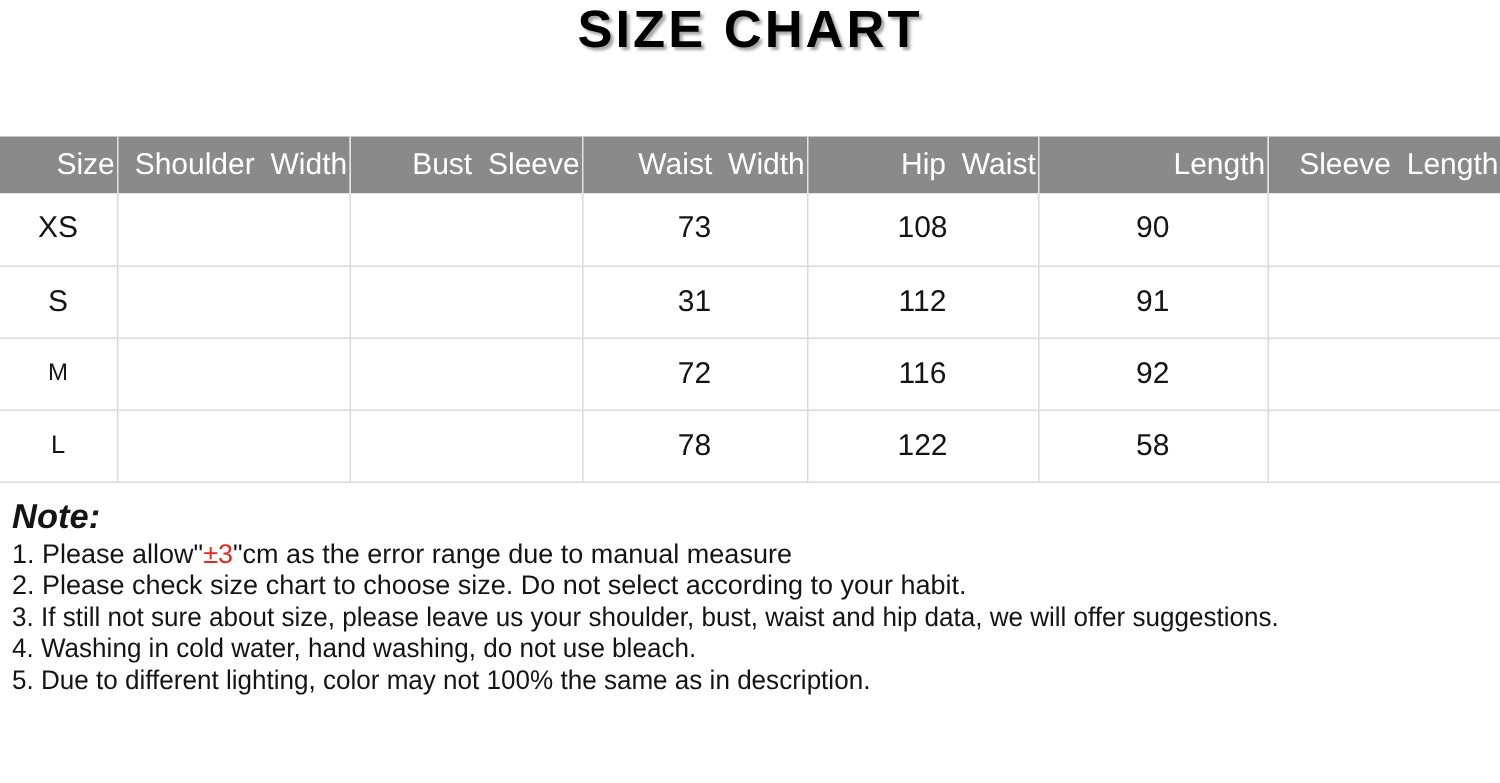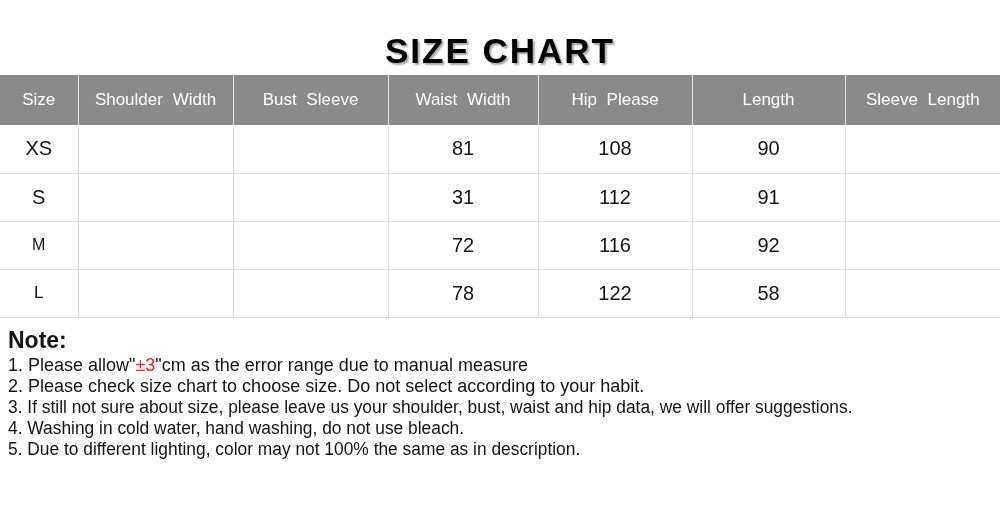--- a/index.html
+++ b/index.html
@@ -13,23 +13,23 @@
   html, body { margin: 0; padding: 0; }
   body {
     width: 1000px;
     height: 522px;
     background: #ffffff;
     font-family: "Liberation Sans", sans-serif;
     color: var(--text);
     overflow: hidden;
   }
   .title-bar {
-    height: 75px;
+    height: 91px;
     display: flex;
-    align-items: flex-end;
+    align-items: flex-start;
     justify-content: center;
   }
   .page-title {
     font-size: 35px;
     font-weight: bold;
     letter-spacing: 2px;
     color: #000;
     text-shadow: 2px 2px 2px rgba(0,0,0,0.35);
     padding-bottom: 4px;
   }
@@ -39,27 +39,27 @@
     table-layout: fixed;
   }
   col.c-size   { width: 78px; }
   col.c-shldr  { width: 155px; }
   col.c-bust   { width: 155px; }
   col.c-waist  { width: 150px; }
   col.c-hip    { width: 154px; }
   col.c-len    { width: 153px; }
   col.c-sleeve { width: 155px; }
   thead th {
-    height: 50px;
+    height: 38px;
     background: var(--header-bg);
     color: var(--header-text);
     font-weight: normal;
-    font-size: 17px;
+    font-size: 20px;
     word-spacing: 5px;
-    text-align: center;
+    text-align: right;
     vertical-align: middle;
     border-right: 1px solid rgba(255,255,255,0.75);
   }
   thead th:last-child { border-right: none; }
   tbody td {
     height: 48px;
     text-align: center;
     vertical-align: middle;
     font-size: 20px;
     color: var(--text);
@@ -72,20 +72,21 @@
   tbody tr:nth-child(3) td:first-child { font-size: 16px; }
   tbody tr:nth-child(4) td:first-child { font-size: 17px; }
   .notes {
     padding: 9px 10px 0 8px;
   }
   .note-heading {
     font-size: 23px;
     font-weight: bold;
     line-height: 26px;
     margin-bottom: 2px;
+    font-style: italic;
   }
   .note-line {
     font-size: 18px;
     line-height: 21px;
     white-space: nowrap;
   }
   .note-line.condensed {
     transform: scaleX(0.965);
     transform-origin: 0 50%;
   }
@@ -107,31 +108,31 @@
     <col class="c-hip">
       <col class="c-len">
       <col class="c-sleeve">
   </colgroup>
   <thead>
     <tr>
       <th>Size</th>
       <th>Shoulder Width</th>
       <th>Bust Sleeve</th>
       <th>Waist Width</th>
-      <th>Hip Please</th>
+      <th>Hip Waist</th>
       <th>Length</th>
       <th>Sleeve Length</th>
     </tr>
   </thead>
   <tbody>
     <tr>
       <td>XS</td>
       <td></td>
       <td></td>
-      <td>81</td>
+      <td>73</td>
       <td>108</td>
       <td>90</td>
       <td></td>
     </tr>
     <tr>
       <td>S</td>
       <td></td>
       <td></td>
       <td>31</td>
       <td>112</td>

